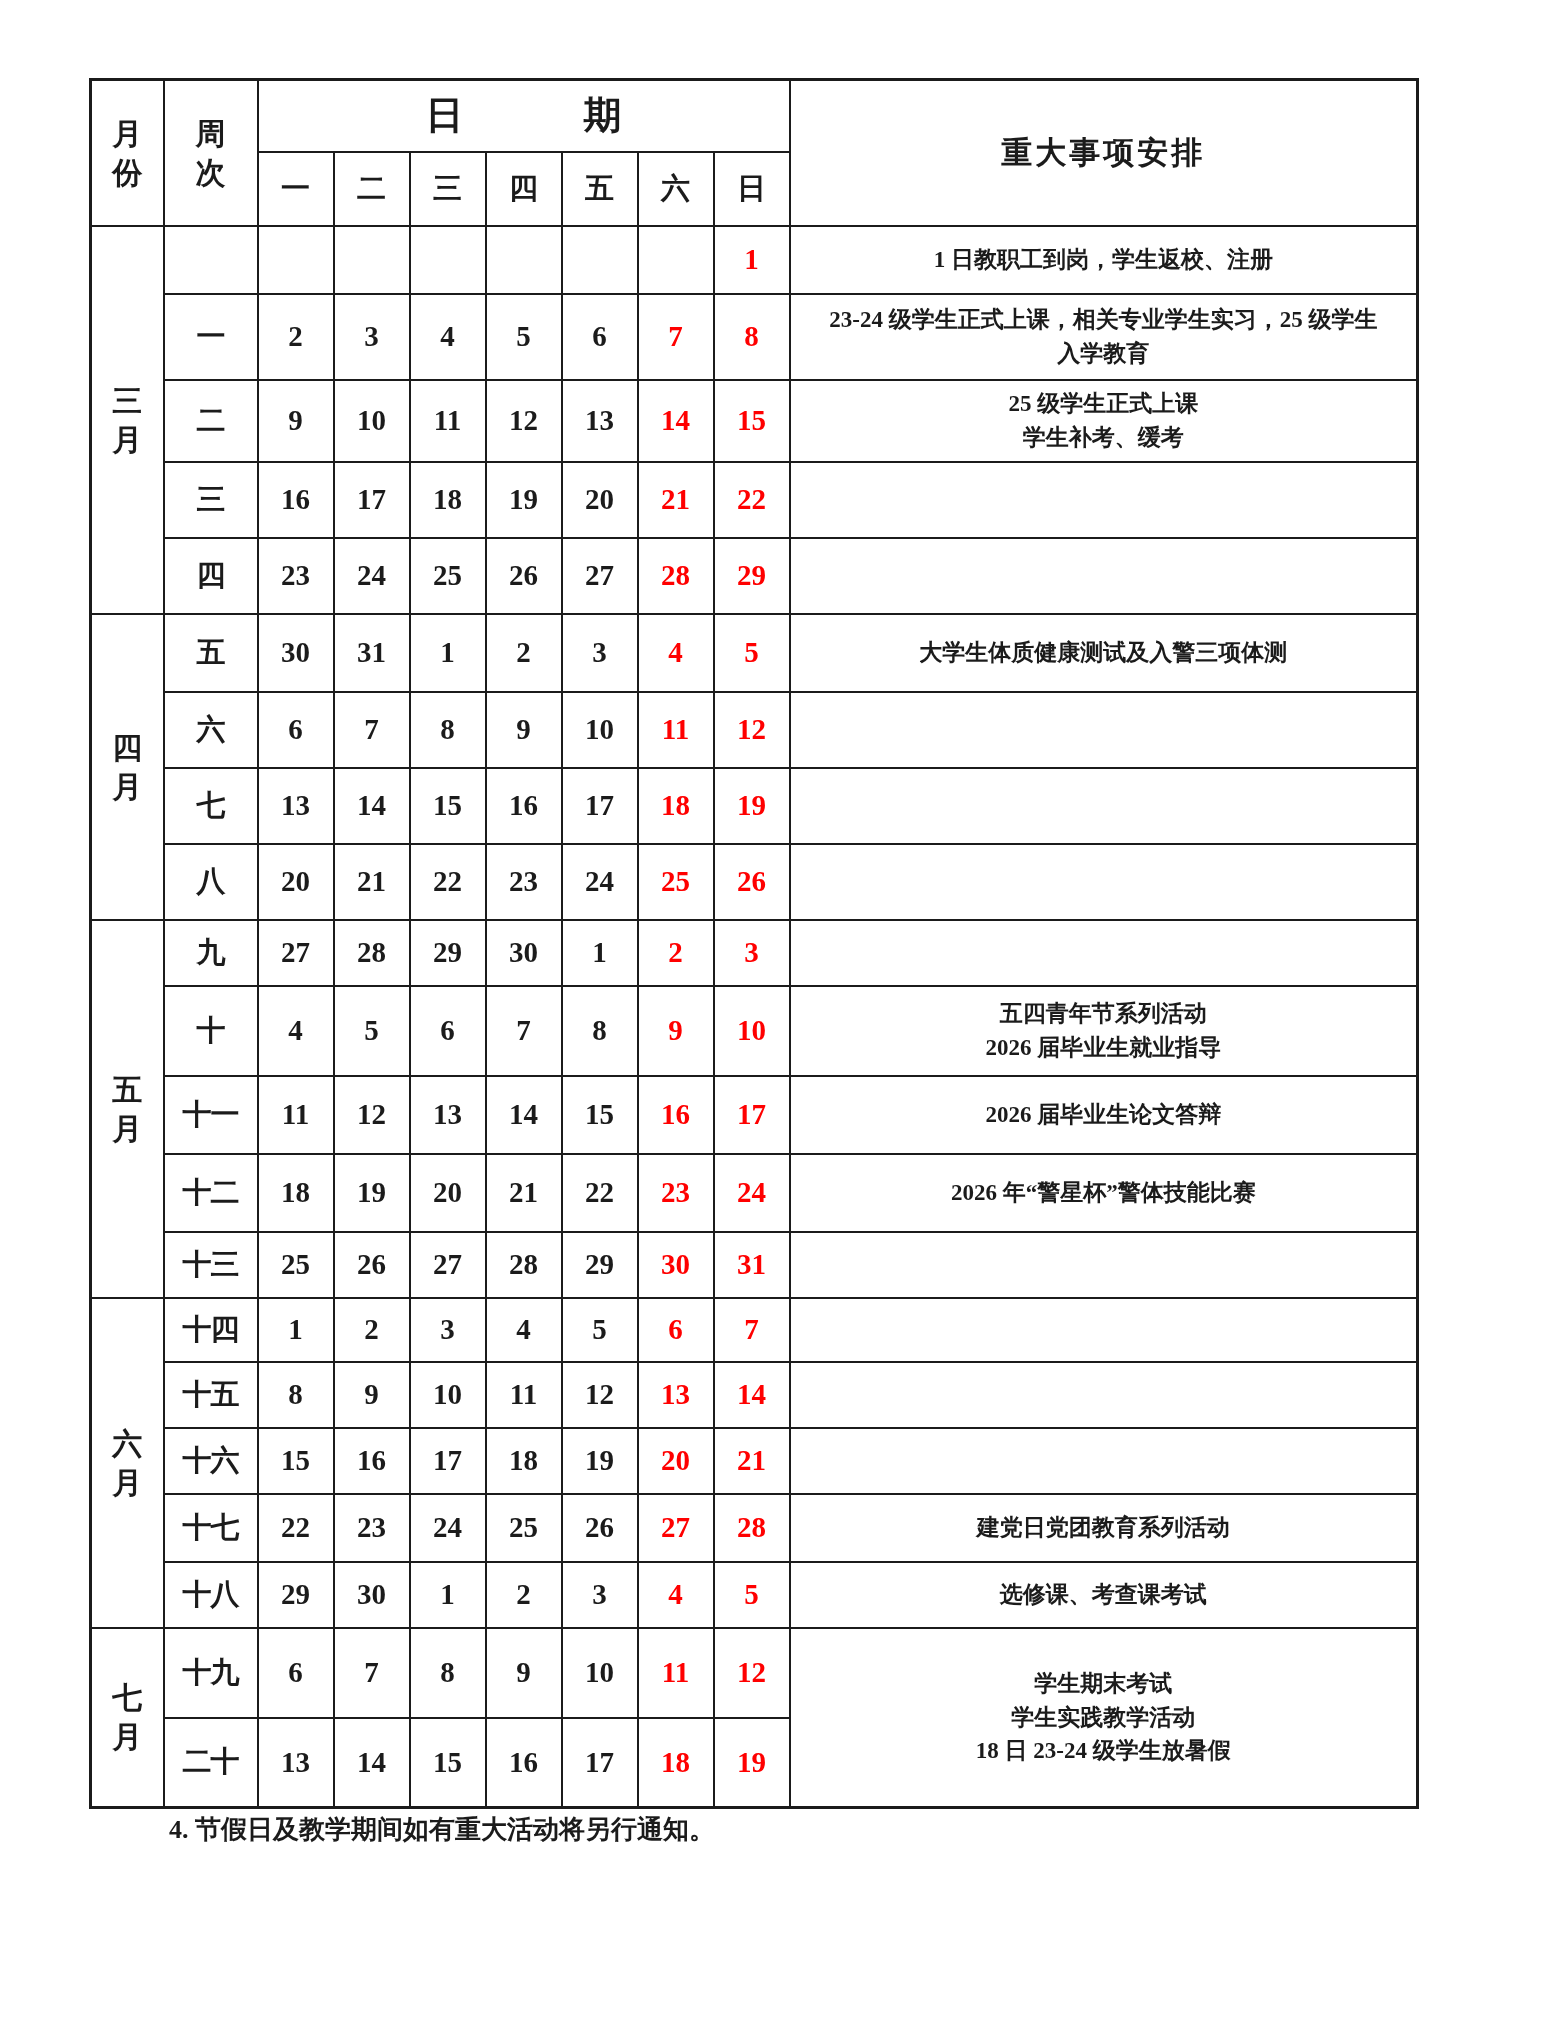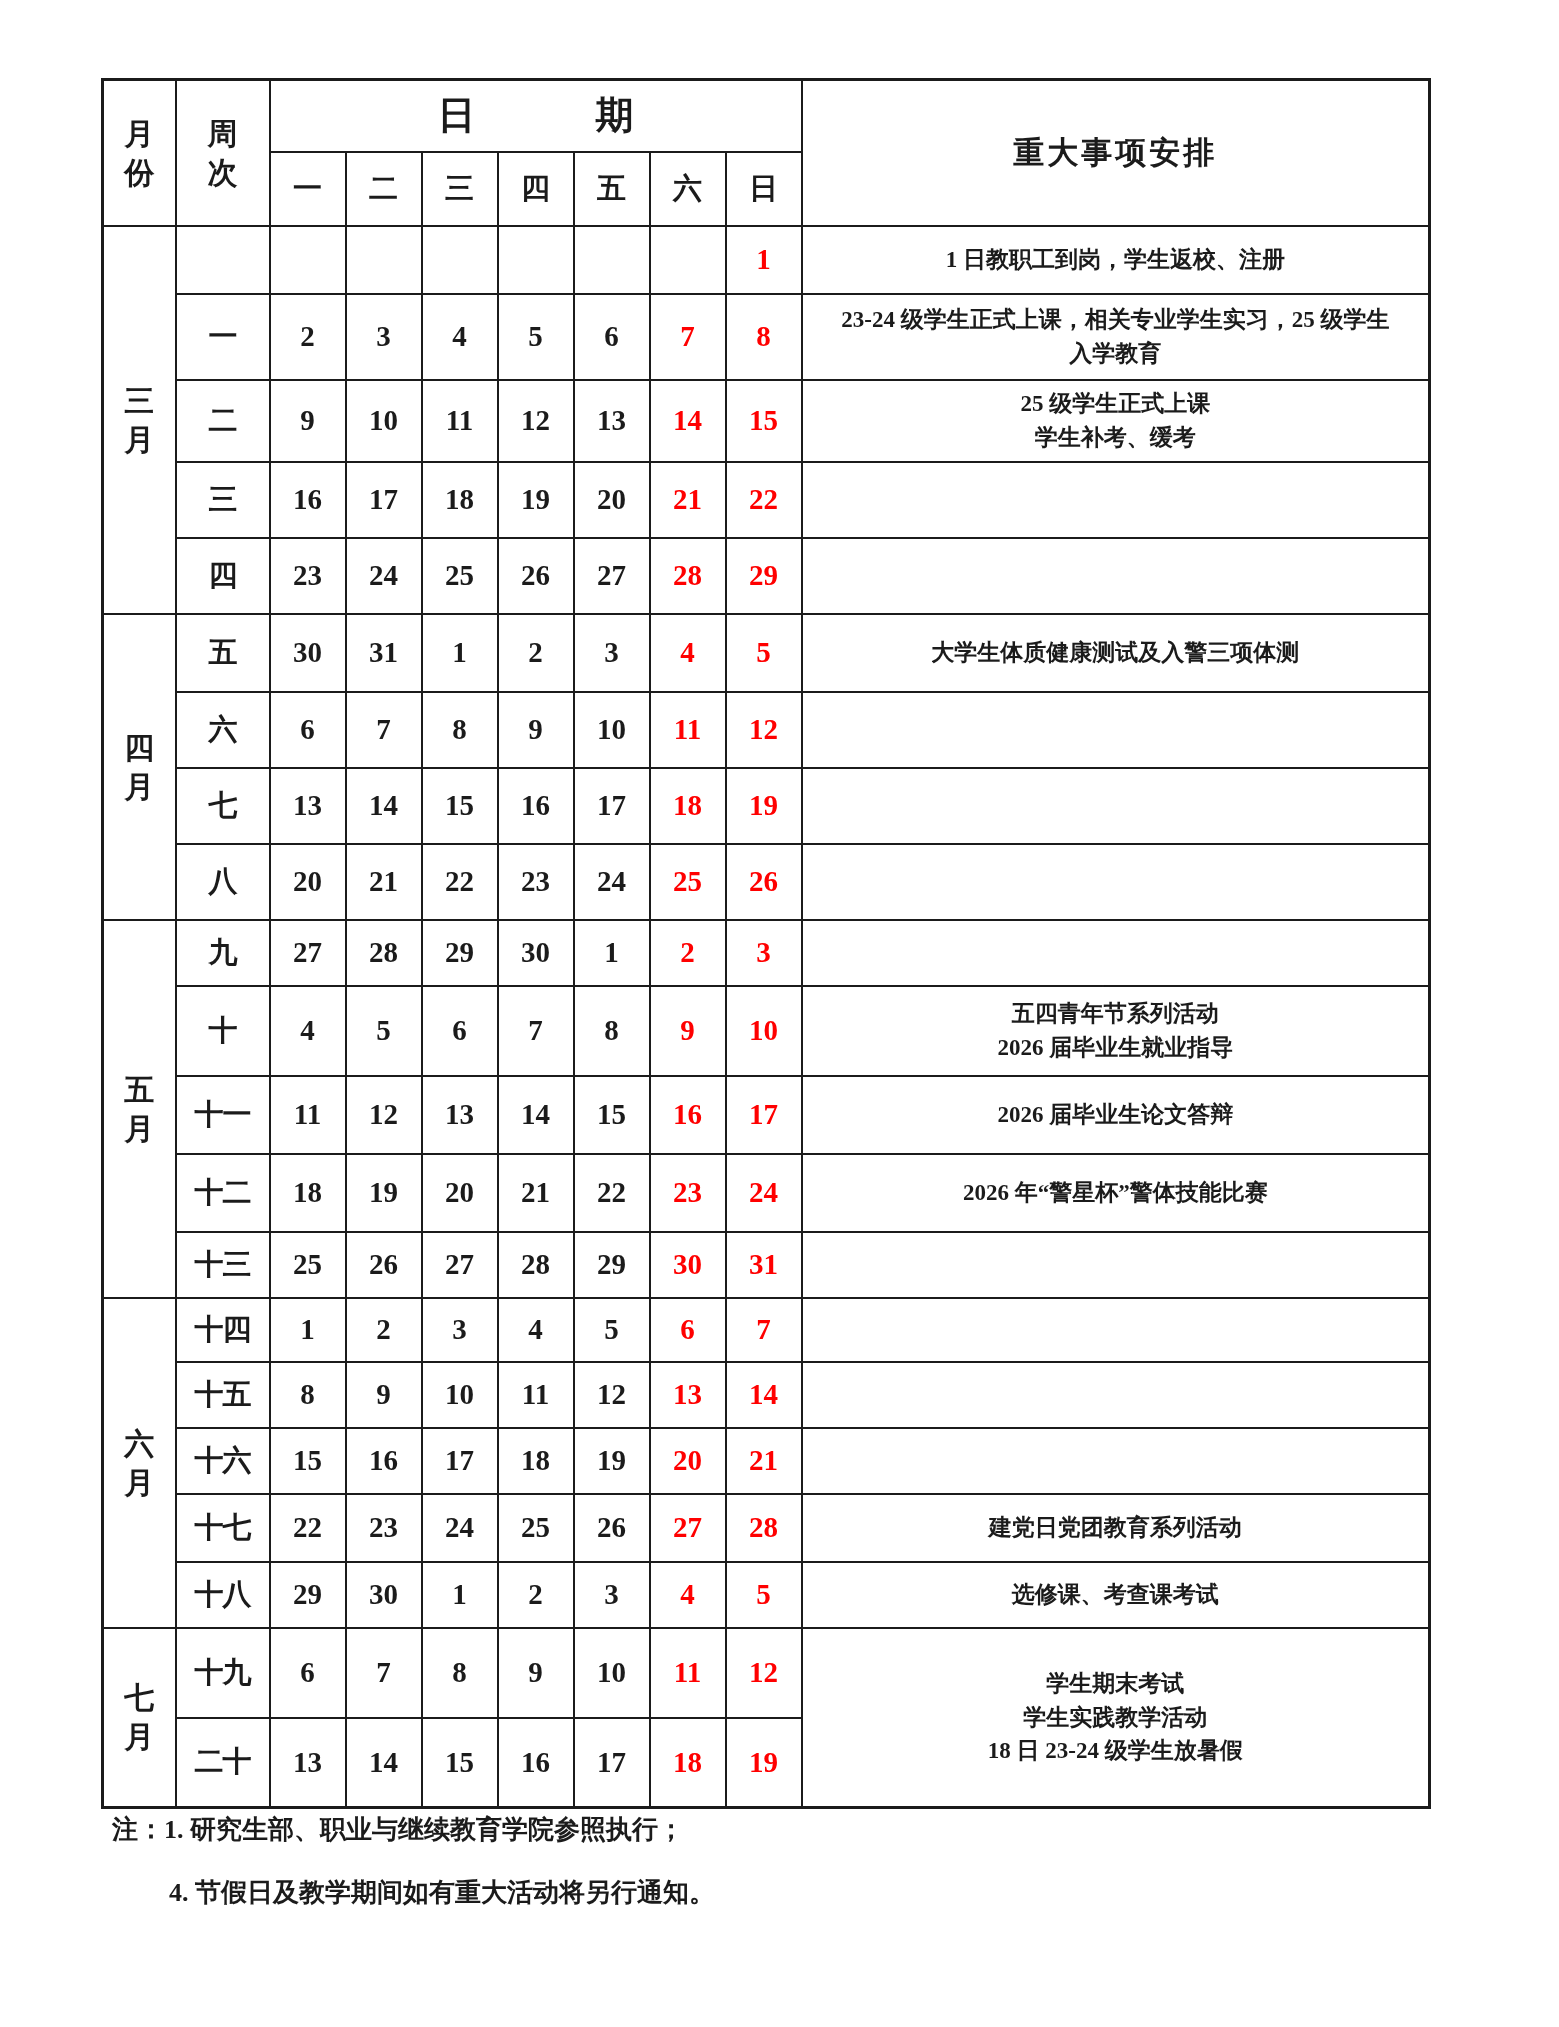--- a/index.html
+++ b/index.html
@@ -1,21 +1,21 @@
 <!DOCTYPE html>
 <html style="--red: #ff0000;"><head>
 <meta charset="utf-8">
 <style>
   html,body{margin:0;padding:0;background:#fff;}
   .page{
     position:relative;width:1559px;height:2027px;background:#ffffff;overflow:hidden;
     font-family:"Liberation Serif","DejaVu Serif",serif;font-weight:700;color:#1b1b1b;
   }
   table.cal{
-    position:absolute;left:101px;top:78px;width:1327px;
+    position:absolute;left:89px;top:78px;width:1327px;
     border-collapse:collapse;table-layout:fixed;
     border:3px solid #1b1b1b;
   }
   table.cal th,table.cal td{
     border:2px solid #1b1b1b;text-align:center;vertical-align:middle;
     padding:0;font-weight:700;overflow:hidden;
   }
   .hdr1{height:72px;}
   .hdr2{height:74px;}
   .col-hdr{font-size:30px;}
@@ -301,17 +301,16 @@
           <td class="day-cell">15</td>
           <td class="day-cell">16</td>
           <td class="day-cell">17</td>
           <td class="day-cell wend">18</td>
           <td class="day-cell wend">19</td>
         </tr>
       </tbody>
   </table>
 
   <div class="notes" id="notesBox">
-      <div class="note-line"><span>注：</span>1. 研究生部、职业与继续教育学院参照执行；</div>
       <div class="note-line cont">4. 节假日及教学期间如有重大活动将另行通知。</div>
     </div>
 
 </div>
 
 </body></html>

